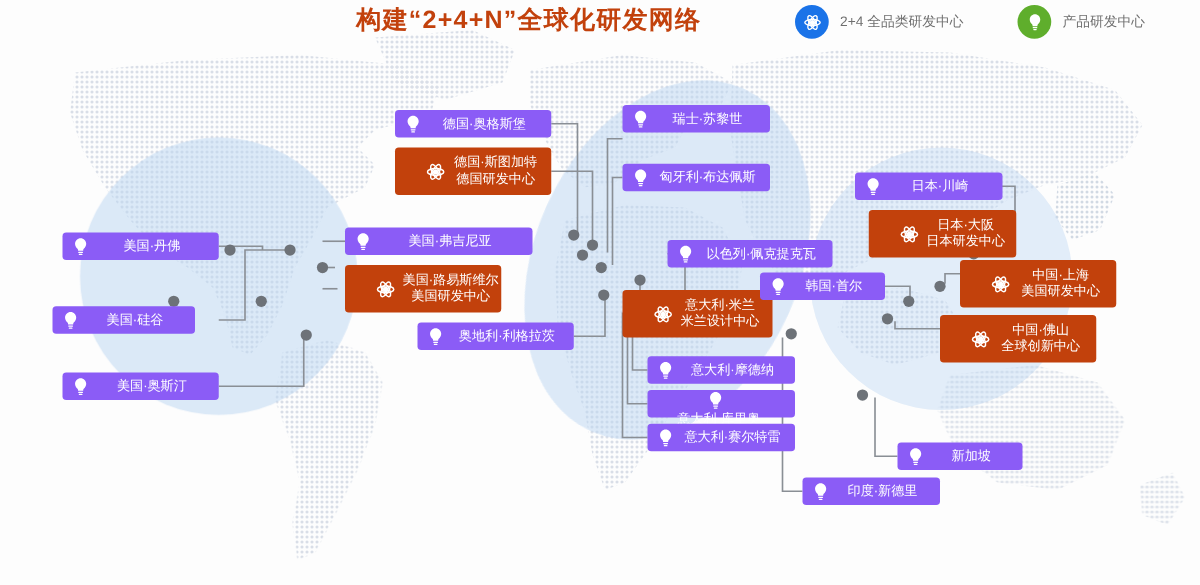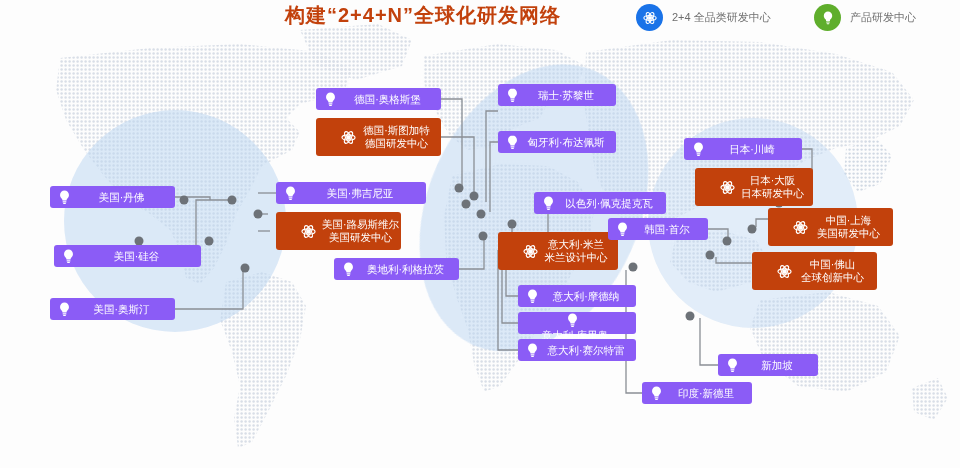--- a/index.html
+++ b/index.html
@@ -229,21 +229,21 @@
       <div class="pill green" style="left: 50px; top: 186px; width: 125px;">
         <span class="ico"><svg width="17" height="17" viewBox="0 0 24 24" fill="#ffffff">
             <path d="M12 2.2c-3.5 0-6.3 2.8-6.3 6.3 0 2.4 1.3 4.2 2.5 5.4.6.6.9 1.2.9 1.9v.6h5.8v-.6c0-.7.3-1.3.9-1.9 1.2-1.2 2.5-3 2.5-5.4 0-3.5-2.8-6.3-6.3-6.3z"></path>
             <rect x="9.2" y="17.4" width="5.6" height="1.5" rx=".7"></rect>
             <rect x="9.9" y="19.7" width="4.2" height="1.5" rx=".7"></rect>
           </svg></span>
         <span class="txtwrap">
           <span class="l1">美国·丹佛</span>
         </span>
       </div>
-      <div class="pill green" style="left: 54px; top: 245px; width: 147px;">
+      <div class="pill green" style="left: 42px; top: 245px; width: 114px;">
         <span class="ico"><svg width="17" height="17" viewBox="0 0 24 24" fill="#ffffff">
             <path d="M12 2.2c-3.5 0-6.3 2.8-6.3 6.3 0 2.4 1.3 4.2 2.5 5.4.6.6.9 1.2.9 1.9v.6h5.8v-.6c0-.7.3-1.3.9-1.9 1.2-1.2 2.5-3 2.5-5.4 0-3.5-2.8-6.3-6.3-6.3z"></path>
             <rect x="9.2" y="17.4" width="5.6" height="1.5" rx=".7"></rect>
             <rect x="9.9" y="19.7" width="4.2" height="1.5" rx=".7"></rect>
           </svg></span>
         <span class="txtwrap">
           <span class="l1">美国·硅谷</span>
         </span>
       </div>
       <div class="pill green" style="left: 50px; top: 298px; width: 125px;">

